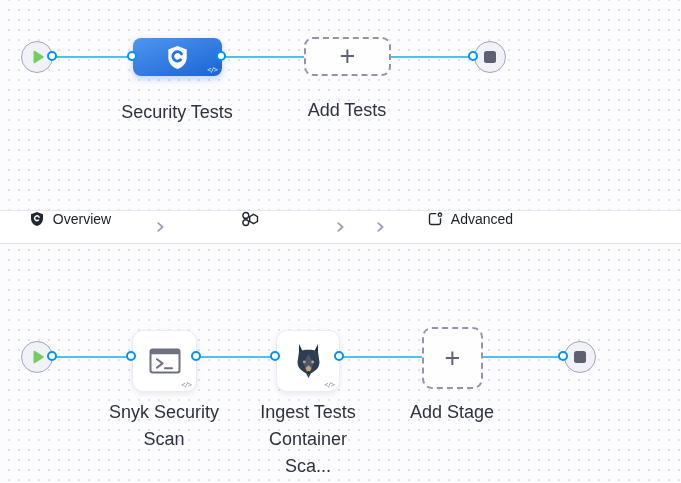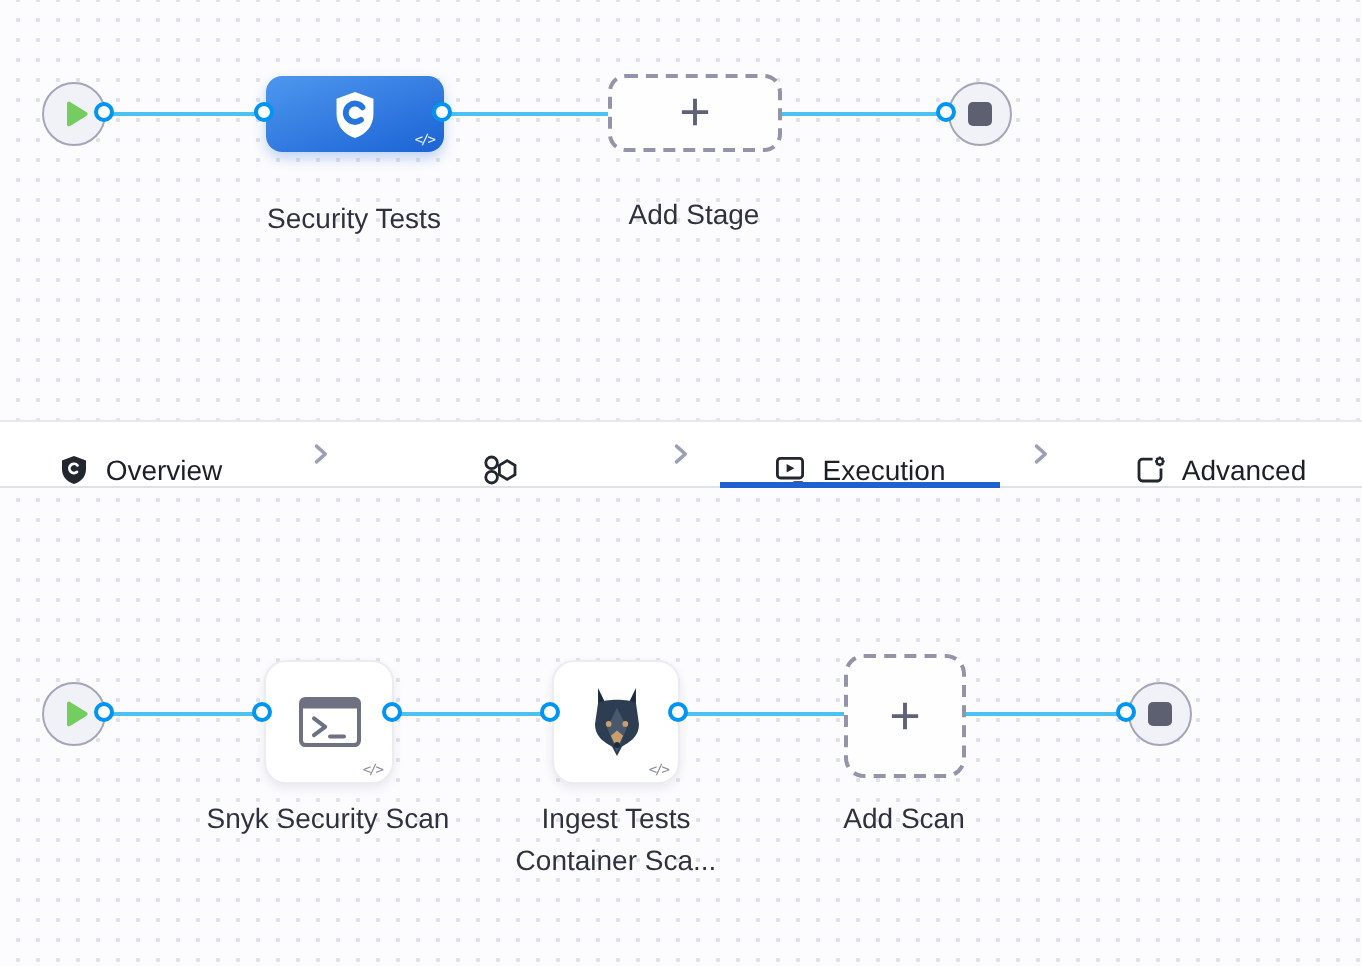--- a/index.html
+++ b/index.html
@@ -17,21 +17,21 @@
     border:2.5px solid #0095f3; border-radius:50%; z-index:3;
   }
   .endpoint{
     position:absolute; width:32px; height:32px; border-radius:50%;
     background:#f1f1f8; border:1.5px solid #a3a5ba; box-sizing:border-box;
     display:flex; align-items:center; justify-content:center; z-index:2;
   }
   .stop-square{width:12px;height:12px;background:#5d6070;border-radius:2.5px;}
   .node-label{
     position:absolute; transform:translateX(-50%);
-    font-size:14px; line-height:1.5; color:#2f323e; text-align:center; z-index:2;
+    font-size:18px; line-height:1.5; color:#2f323e; text-align:center; z-index:2;
   }
   .code-glyph{
     position:absolute; right:5px; bottom:2px; font-family:"DejaVu Sans Mono", monospace;
     font-size:7px; letter-spacing:-1px; z-index:2;
   }
   
   .stage-node{
     position:absolute; left:133px; top:38px; width:89px; height:38px;
     border-radius:8px; background:linear-gradient(160deg,#4e97ee 0%, #1b63d5 100%);
     box-shadow:0 3px 7px rgba(27,99,213,.28);
@@ -53,21 +53,21 @@
     display:flex; align-items:center; justify-content:center; z-index:2; cursor:pointer;
   }
   .step-card .code-glyph{color:#8b8e9c;}
   
   #tabbar{
     position:absolute; left:0; top:210px; width:681px; height:34px; background:#fff;
     border-top:1px solid #e7e8ec; border-bottom:1px solid #dfe1e6; box-sizing:border-box;
     display:flex; align-items:stretch; z-index:5;
   }
   .tab{
-    position:relative; width:140px; display:flex; align-items:flex-end; justify-content:center;
+    position:relative; width:140px; display:flex; align-items:flex-start; justify-content:center;
     gap:8px; cursor:pointer;
   }
   .tab-label{font-size:14px; font-weight:500; color:#1c1f26;}
   .tab.active .underline{
     position:absolute; left:0; right:0; bottom:-1px; height:3px; background:#2161cf;
   }
   .tab-sep{width:40px; display:flex; align-items:center; justify-content:center;}
 </style>
 </head>
 <body>
@@ -100,21 +100,21 @@
 
     <div class="add-box" id="add-stage">
       <span>+</span>
     </div>
 
     <div class="endpoint" style="left:474px; top:41px;">
       <div class="stop-square"></div>
     </div>
 
     <div class="node-label" style="left:177px; top:99px;">Security Tests</div>
-    <div class="node-label" style="left:347px; top:97px;">Add Stage</div>
+    <div class="node-label" style="left:347px; top:97px;">Add Tests</div>
   </div>
 
   <div id="tabbar">
     <div class="tab">
       <svg width="16" height="16" viewBox="0 0 16 16">
         <path d="M8 1 L14 3.2 V7.5 C14 11.3 11.6 13.9 8 15 C4.4 13.9 2 11.3 2 7.5 V3.2 Z" fill="#22272f"></path>
         <circle cx="8" cy="7.2" r="2.3" fill="none" stroke="#ffffff" stroke-width="1.4" stroke-dasharray="10.5 4" stroke-linecap="round" transform="rotate(50 8 7.2)"></circle>
       </svg>
       <span class="tab-label">Overview</span>
     </div>
@@ -127,29 +127,20 @@
       <svg width="18" height="16" viewBox="0 0 18 16" fill="none" stroke="#22272f" stroke-width="1.4">
         <circle cx="4.8" cy="4.4" r="2.9"></circle>
         <circle cx="4.8" cy="11.6" r="2.9"></circle>
         <path d="M12.6 3.3 L16.5 5.6 V10.4 L12.6 12.7 L8.7 10.4 V5.6 Z"></path>
       </svg>
     </div>
     <div class="tab-sep">
       <svg width="14" height="14" viewBox="0 0 16 16" fill="none" stroke="#9aa0b4" stroke-width="2" stroke-linecap="round" stroke-linejoin="round">
           <path d="M6 3.5 L11 8 L6 12.5"></path>
         </svg>
-    </div>
-    <div class="tab active">
-      <svg width="16" height="16" viewBox="0 0 16 16" fill="none" stroke="#22272f" stroke-width="1.4">
-        <rect x="1.7" y="2.2" width="12.6" height="9.8" rx="1.5"></rect>
-        <path d="M6.3 5 L10.2 7.1 L6.3 9.2 Z" fill="#22272f" stroke="none"></path>
-        <path d="M10.2 14.3 H14" stroke-linecap="round"></path>
-      </svg>
-      <span class="tab-label">Execution</span>
-      <span class="underline"></span>
     </div>
     <div class="tab-sep">
       <svg width="14" height="14" viewBox="0 0 16 16" fill="none" stroke="#9aa0b4" stroke-width="2" stroke-linecap="round" stroke-linejoin="round">
           <path d="M6 3.5 L11 8 L6 12.5"></path>
         </svg>
     </div>
     <div class="tab">
       <svg width="16" height="16" viewBox="0 0 16 16" fill="none" stroke="#22272f" stroke-width="1.4">
         <path d="M9.3 2.6 H4.2 A1.7 1.7 0 0 0 2.5 4.3 V11.8 A1.7 1.7 0 0 0 4.2 13.5 H11.8 A1.7 1.7 0 0 0 13.5 11.8 V7.2"></path>
         <g stroke-width="1.15">
@@ -207,16 +198,16 @@
     <div class="add-box" id="add-step">
       <span>+</span>
     </div>
 
     <div class="endpoint" style="left:564px; top:341px;">
       <div class="stop-square"></div>
     </div>
 
     <div class="node-label" style="left:164px; top:399px; width:124px;">Snyk Security Scan</div>
     <div class="node-label" style="left:308px; top:399px; width:124px;">Ingest Tests Container Sca...</div>
-    <div class="node-label" style="left:452px; top:399px;">Add Scan</div>
+    <div class="node-label" style="left:452px; top:399px;">Add Stage</div>
   </div>
 
 </div>
 
 </body></html>

